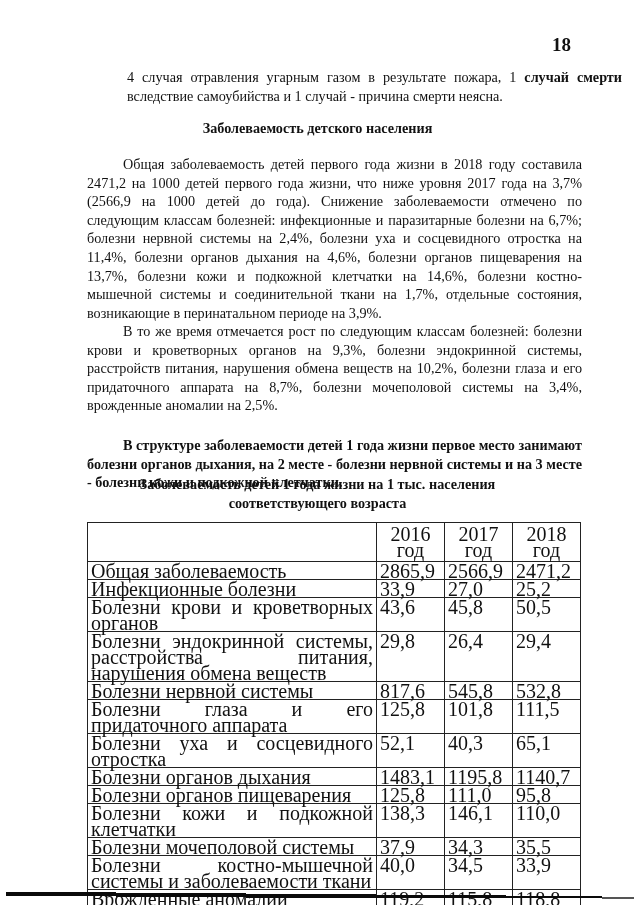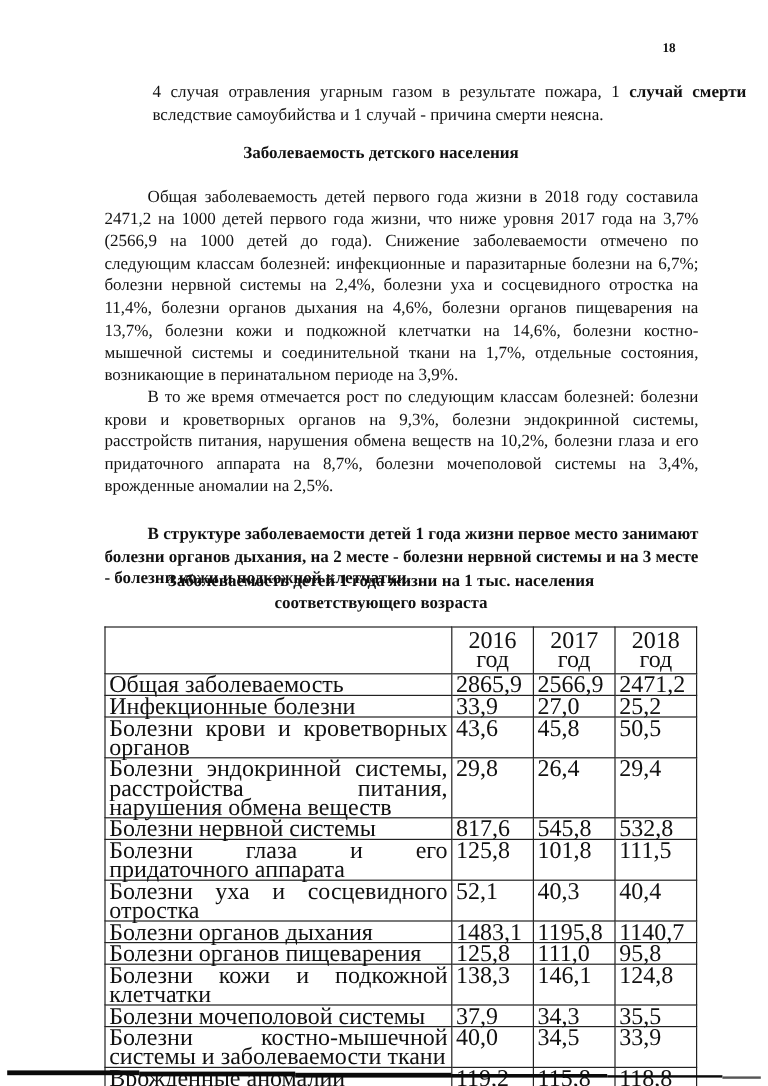--- a/index.html
+++ b/index.html
@@ -3,21 +3,21 @@
 <meta charset="utf-8">
 <style>
   html, body { margin: 0; padding: 0; background: #ffffff; }
   body {
     width: 640px; height: 905px; position: relative; overflow: hidden;
     font-family: "Liberation Serif", "DejaVu Serif", serif;
     color: #111;
   }
   .page-num {
     position: absolute; top: 34px; left: 552px;
-    font-size: 11px; font-weight: bold;
+    font-size: 19px; font-weight: bold;
   }
   .para {
     position: absolute; left: 87px; width: 495px;
     font-size: 14.2px; line-height: 18.6px; text-align: justify;
   }
   .indent { text-indent: 36px; }
   .heading {
     position: absolute; left: 70px; width: 495px; text-align: center;
     font-weight: bold; font-size: 14.2px; line-height: 18.6px;
   }
@@ -93,39 +93,39 @@
   <tr>
     <td class="label">Болезни глаза и его придаточного аппарата</td>
     <td class="val">125,8</td>
     <td class="val">101,8</td>
     <td class="val">111,5</td>
   </tr>
   <tr>
     <td class="label">Болезни уха и сосцевидного отростка</td>
     <td class="val">52,1</td>
     <td class="val">40,3</td>
-    <td class="val">40,4</td>
+    <td class="val">65,1</td>
   </tr>
   <tr>
     <td class="label">Болезни органов дыхания</td>
     <td class="val">1483,1</td>
     <td class="val">1195,8</td>
     <td class="val">1140,7</td>
   </tr>
   <tr>
     <td class="label">Болезни органов пищеварения</td>
     <td class="val">125,8</td>
     <td class="val">111,0</td>
     <td class="val">95,8</td>
   </tr>
   <tr>
     <td class="label">Болезни кожи и подкожной клетчатки</td>
     <td class="val">138,3</td>
     <td class="val">146,1</td>
-    <td class="val">124,8</td>
+    <td class="val">110,0</td>
   </tr>
   <tr>
     <td class="label">Болезни мочеполовой системы</td>
     <td class="val">37,9</td>
     <td class="val">34,3</td>
     <td class="val">35,5</td>
   </tr>
   <tr>
     <td class="label">Болезни костно-мышечной системы и заболеваемости ткани</td>
     <td class="val">40,0</td>

